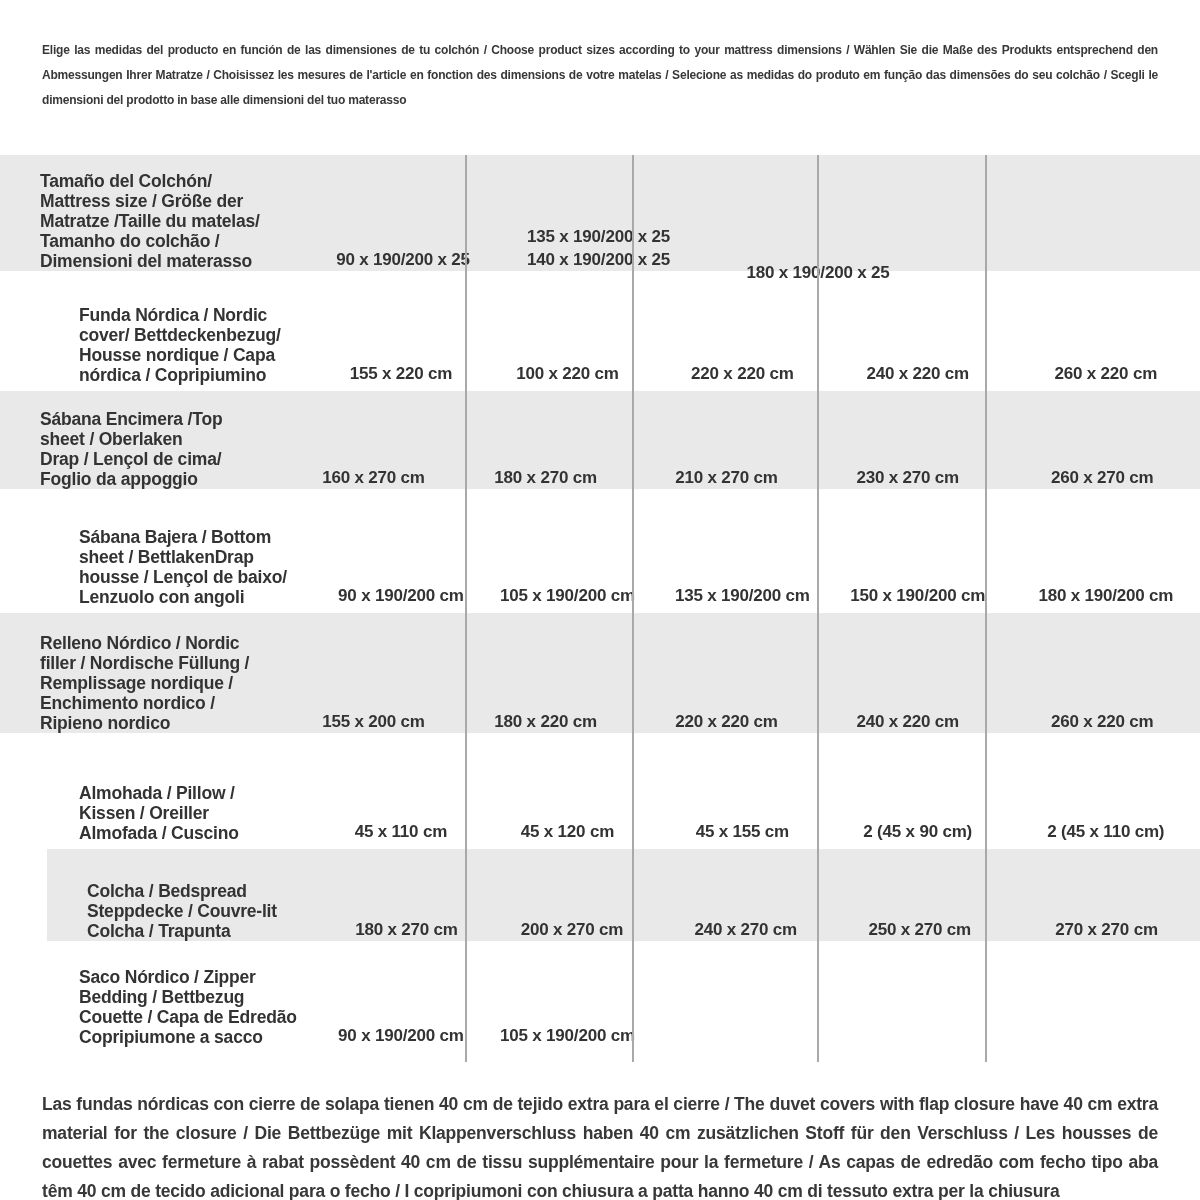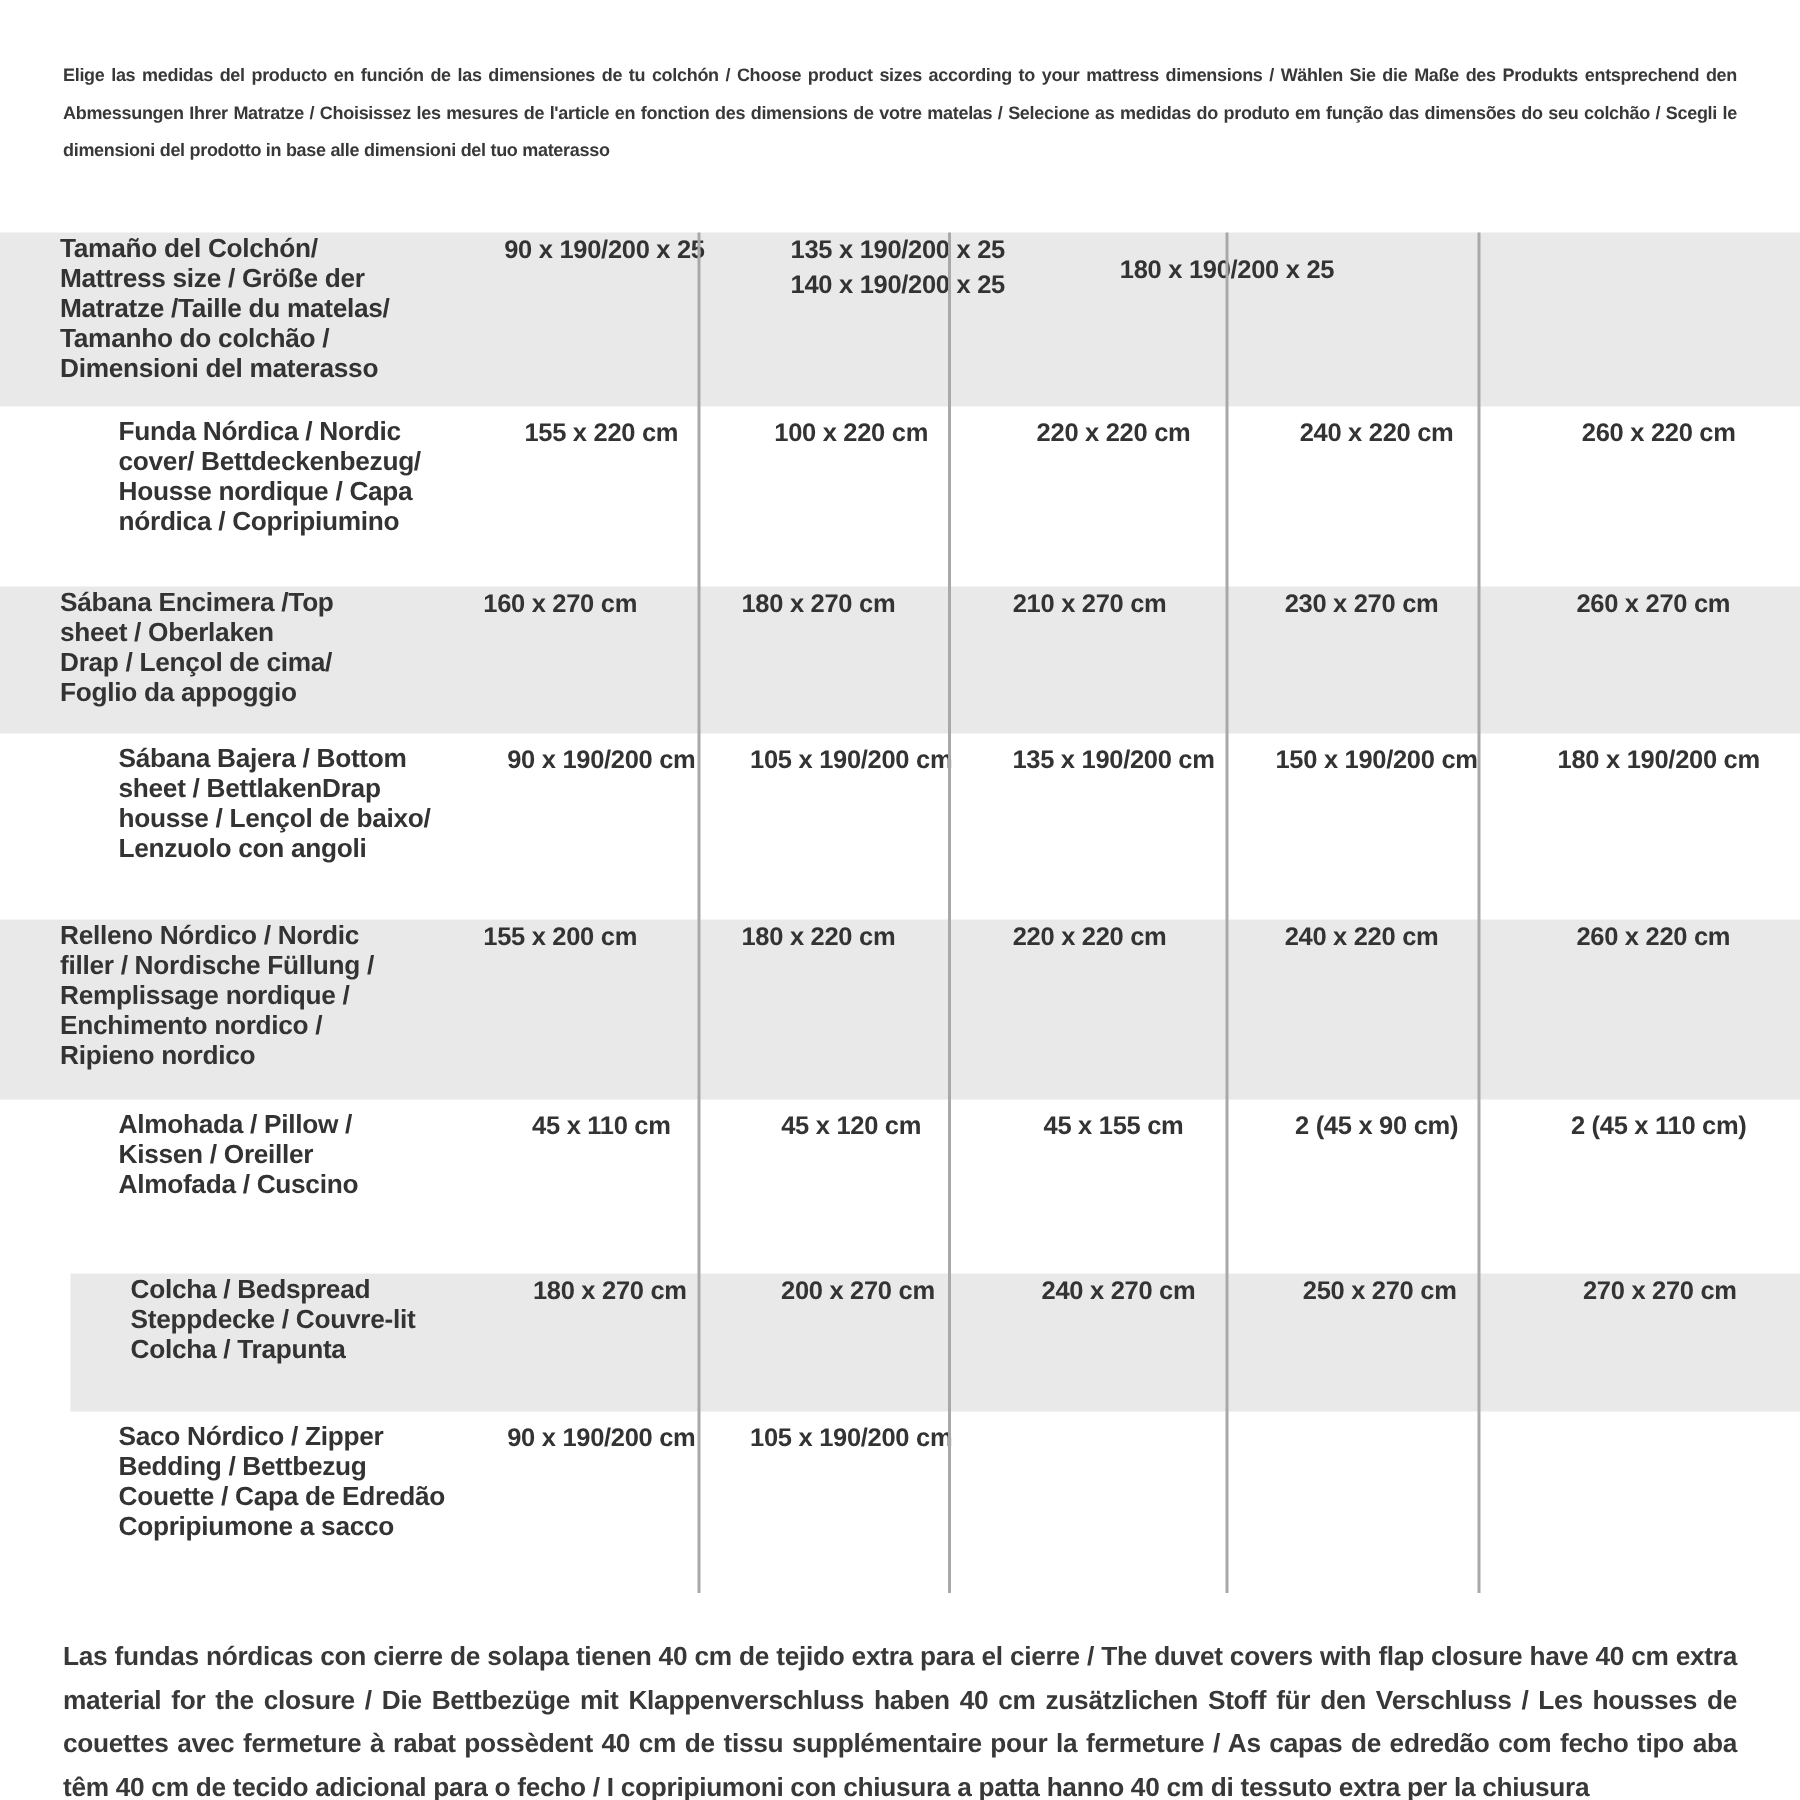--- a/index.html
+++ b/index.html
@@ -19,21 +19,21 @@
     text-align:justify;
     color:#383838;
     letter-spacing:-0.2px;
   }
   .size-table{
     position:absolute;
     top:155px;left:0;width:1200px;
   }
   .trow{
     display:flex;
-    align-items:flex-start;
+    align-items:flex-end;
     margin-bottom:6px;
     gap:20px;
   }
   .trow.gray{background:#e9e9e9;}
   .trow.white{background:#ffffff;padding-left:39px;}
   .r0{height:116px;}
   .r1{height:108px;}
   .r2{height:98px;}
   .r3{height:112px;}
   .r4{height:120px;}

